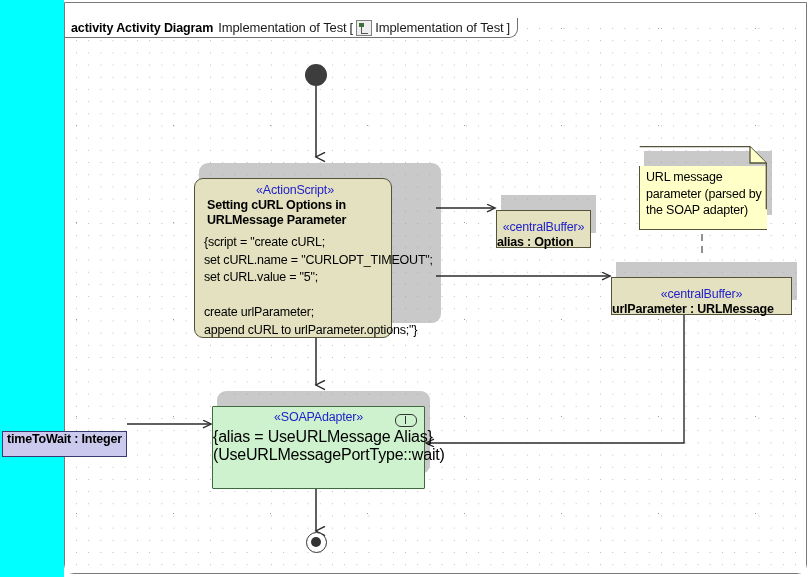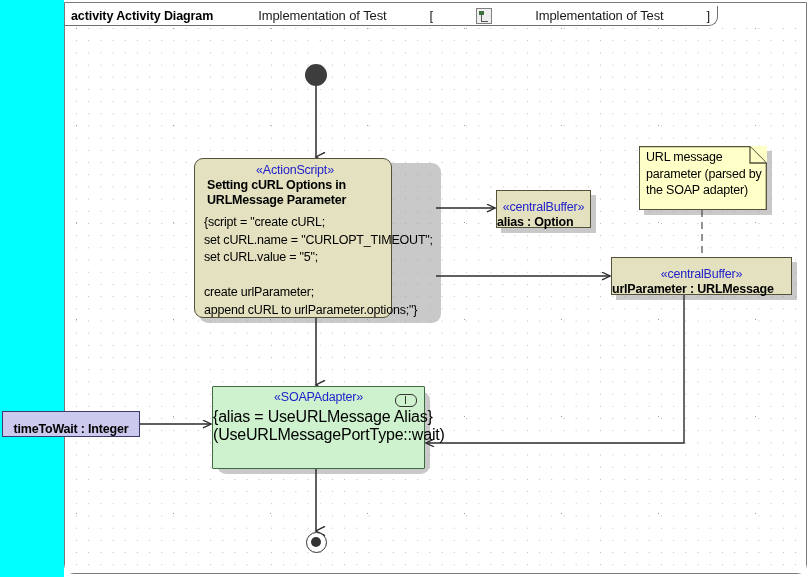--- a/index.html
+++ b/index.html
@@ -42,34 +42,33 @@
     background-image:
       radial-gradient(circle at 0.5px 0.5px, #9a9a9a 0.6px, transparent 0.7px),
       radial-gradient(circle at 0.5px 0.5px, #b9b9b9 0.6px, transparent 0.7px);
     background-size:97px 97px, 12.2px 12.2px;
     background-position:11px 8px, 11px 8px;
   }
 
   
   #title-tab{
     position:absolute;
-    left:65px; top:6px;
+    left:65px; top:18px;
     height:20px;
     display:flex;
     align-items:center;
     padding:0 7px 0 6px;
     box-sizing:border-box;
     background:#ffffff;
     border:1px solid #6f6f6f;
     border-top:none;
     border-left:none;
     border-radius:0 0 9px 0;
     white-space:nowrap;
     z-index:40;
-    gap:40px;
   }
   .tab-kw{
     font-size:12.5px;
     font-weight:bold;
     color:#000;
     letter-spacing:-0.1px;
   }
   .tab-name{
     font-size:13px;
     color:#1a1a1a;
@@ -105,20 +104,21 @@
     width:6px; height:6px;
     border-left:1px solid #555;
     border-bottom:1px solid #555;
   }
 
   
   .node{
     position:absolute;
     box-sizing:border-box;
     z-index:20;
+    margin-top:20px;
   }
   .shadow{
     position:absolute;
     z-index:10;
     background:#9c9c9c;
     opacity:.55;
   }
 
   .stereo{
     color:#2222cc;
@@ -218,24 +218,24 @@
     font-size:12.5px;
     color:#000;
     line-height:16.5px;
     letter-spacing:-0.2px;
     white-space:pre;
   }
 
   
   #param-node{
     left:2px; top:411px;
-    width:138px; height:26px;
+    width:125px; height:26px;
     background:#ccc9ee;
     border:1.6px solid #3a3a6e;
-    display:flex; align-items:flex-end; justify-content:center;
+    display:flex; align-items:flex-start; justify-content:center;
     z-index:30;
   }
   #param-label{
     font-size:12.5px;
     font-weight:bold;
     color:#000;
     letter-spacing:-0.2px;
     white-space:nowrap;
   }
 

